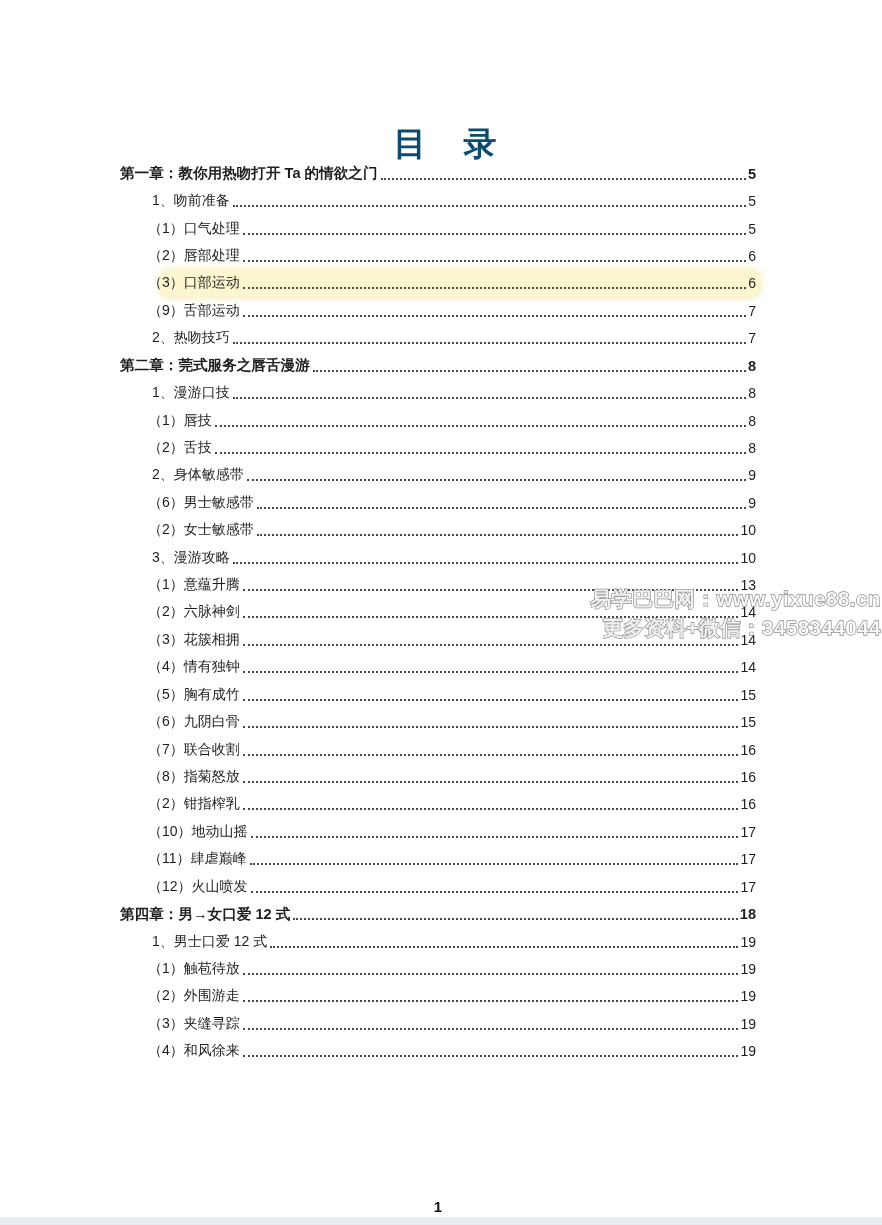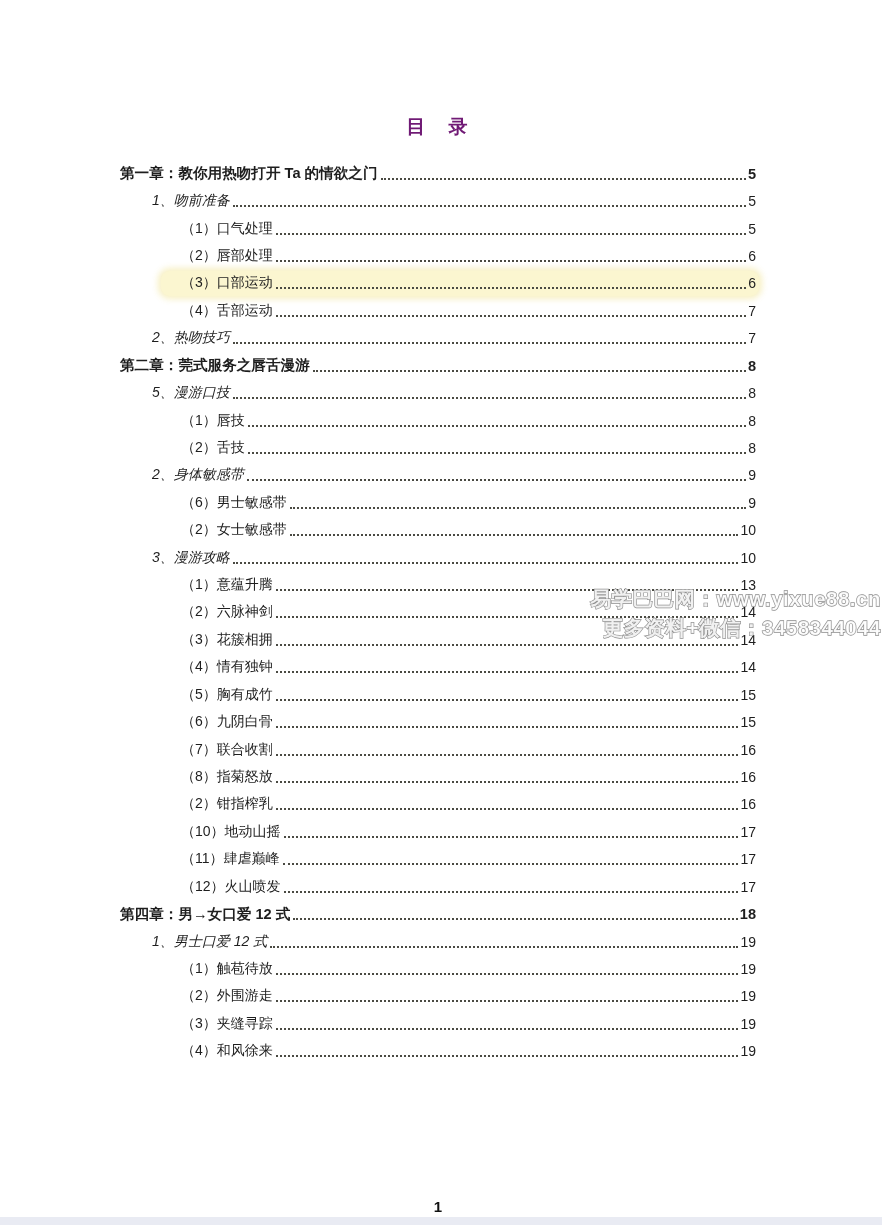--- a/index.html
+++ b/index.html
@@ -3,31 +3,31 @@
 <meta charset="utf-8">
 <style>
   html,body{margin:0;padding:0;}
   body{
     width:882px;height:1225px;position:relative;overflow:hidden;
     background:#ffffff;color:#1e1e1e;
     font-family:"Liberation Sans","DejaVu Sans",sans-serif;
   }
   .doc-title{
     position:absolute;top:114px;left:120px;width:636px;
-    text-align:center;font-size:19px;font-weight:bold;color:#701a75;
-    letter-spacing:2px;margin:0;
+    text-align:center;font-size:33px;font-weight:bold;color:#0c4a6e;
+    letter-spacing:2px;margin:8px;
   }
   .toc{position:absolute;top:160px;left:120px;width:636px;}
   .toc-row{
     display:flex;align-items:center;height:27.43px;
     font-size:14px;position:relative;
   }
   .toc-row.lv0{font-weight:bold;font-size:14.6px;}
-  .toc-row.lv1 .label{margin-left:32px;font-style:italic;}
-  .toc-row.lv2 .label{margin-left:61px;}
+  .toc-row.lv1 .label{margin-left:32px;}
+  .toc-row.lv2 .label{margin-left:28px;}
   .label{white-space:nowrap;position:relative;z-index:1;}
   .leader{
     flex:1;height:0;border-bottom:2px dotted #4a4a43;
     position:relative;top:5px;margin:0 2px 0 3px;z-index:1;
   }
   .pnum{position:relative;z-index:1;}
   .toc-row.hl::before{
     content:"";position:absolute;left:41px;right:-3px;top:1px;bottom:1px;
     background:var(--hl,#fbf6d0);border-radius:9px;
     box-shadow:0 0 6px 3px rgba(246,238,190,0.9);
@@ -74,36 +74,36 @@
     <span class="label">（2）唇部处理</span>
     <span class="leader"></span>
     <span class="pnum">6</span>
   </div>
     <div class="toc-row lv2 hl">
     <span class="label">（3）口部运动</span>
     <span class="leader"></span>
     <span class="pnum">6</span>
   </div>
     <div class="toc-row lv2">
-    <span class="label">（4）舌部运动</span>
+    <span class="label">（9）舌部运动</span>
     <span class="leader"></span>
     <span class="pnum">7</span>
   </div>
     <div class="toc-row lv1">
     <span class="label">2、热吻技巧</span>
     <span class="leader"></span>
     <span class="pnum">7</span>
   </div>
     <div class="toc-row lv0">
     <span class="label">第二章：莞式服务之唇舌漫游</span>
     <span class="leader"></span>
     <span class="pnum">8</span>
   </div>
     <div class="toc-row lv1">
-    <span class="label">5、漫游口技</span>
+    <span class="label">1、漫游口技</span>
     <span class="leader"></span>
     <span class="pnum">8</span>
   </div>
     <div class="toc-row lv2">
     <span class="label">（1）唇技</span>
     <span class="leader"></span>
     <span class="pnum">8</span>
   </div>
     <div class="toc-row lv2">
     <span class="label">（2）舌技</span>

